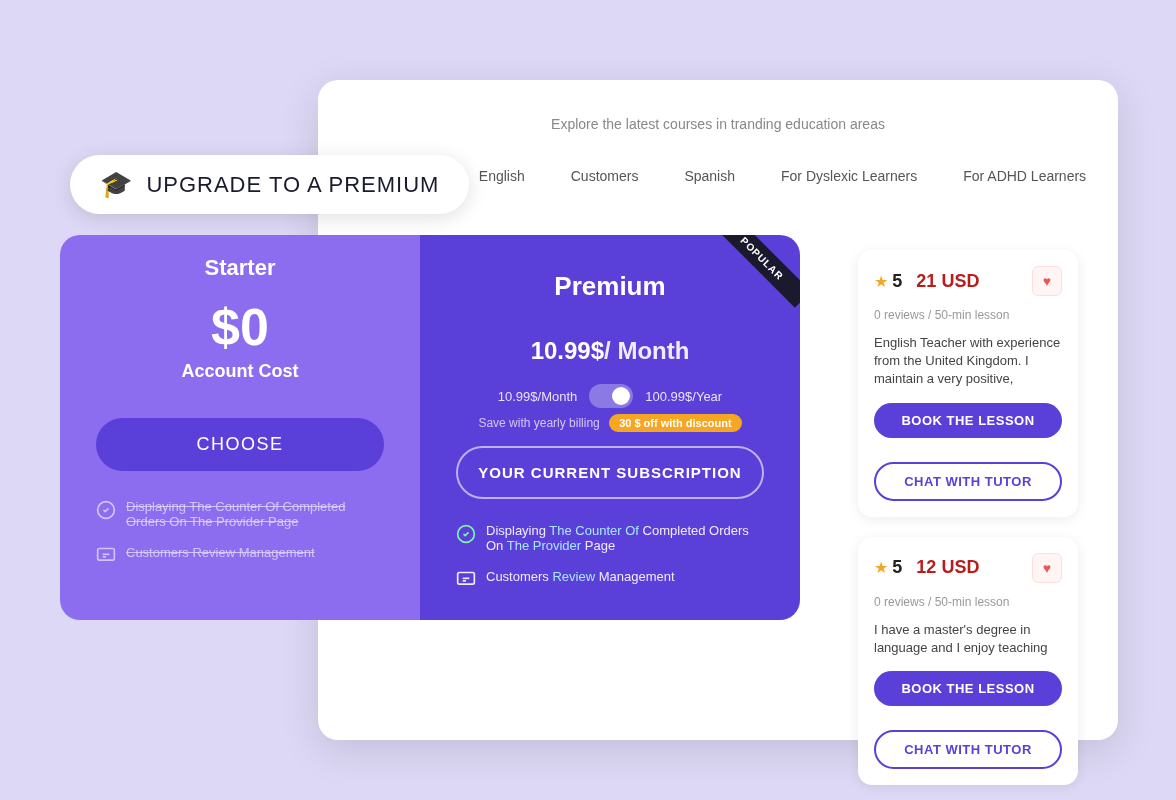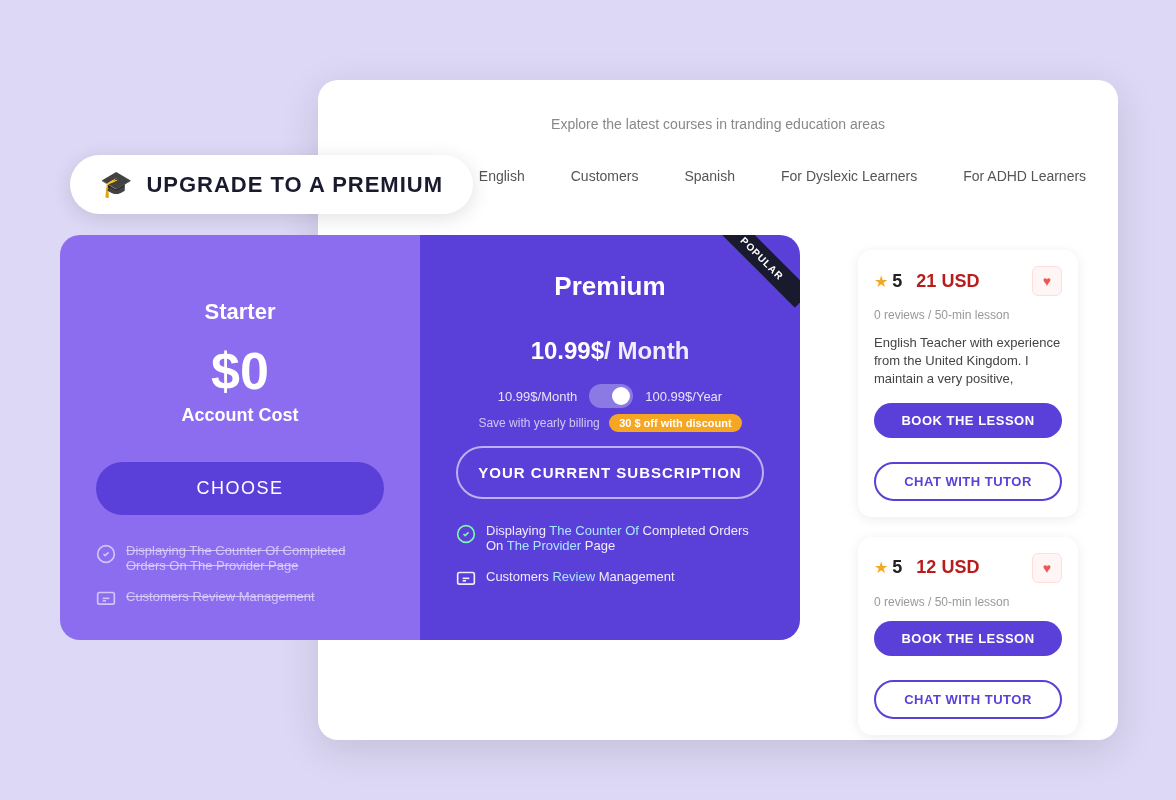--- a/index.html
+++ b/index.html
@@ -185,41 +185,41 @@
       align-items: center;
       gap: 14px;
       box-shadow: 0 4px 20px rgba(0,0,0,0.12);
       z-index: 5;
     }
     .upgrade-icon {
       font-size: 26px;
     }
     .upgrade-text {
       font-size: 22px;
-      font-weight: 700;
+      font-weight: 400;
       color: #1a1a2e;
       letter-spacing: 1px;
     }
 
     
     .pricing-wrapper {
       position: absolute;
       top: 80px;
       left: 0;
       display: flex;
       gap: 0;
       width: 740px;
     }
 
     
     .starter-card {
       width: 360px;
       background: #8c6df0;
       border-radius: 20px 0 0 20px;
-      padding: 64px 36px 30px;
+      padding: 20px 36px 30px;
       color: #fff;
       position: relative;
     }
 
     .plan-name {
       font-size: 22px;
       font-weight: 700;
       margin-bottom: 16px;
       text-align: center;
     }
@@ -448,20 +448,21 @@
           <span class="star">★</span>
           <span class="rating-num">5</span>
         </div>
         <span class="tutor-price">12 USD</span>
         <button class="heart-btn">♥</button>
       </div>
       <div class="tutor-meta">
         <span>0 reviews</span>
         <span>/ 50-min lesson</span>
       </div>
+      <p class="tutor-desc">I have a master's degree in language and I enjoy teaching</p>
       <button class="btn-book">BOOK THE LESSON</button>
       <button class="btn-chat">CHAT WITH TUTOR</button>
     </div>
   </div>
 </div>
 
 <div class="front-card">
 
   <div class="upgrade-banner">
     <span class="upgrade-icon">🎓</span>

